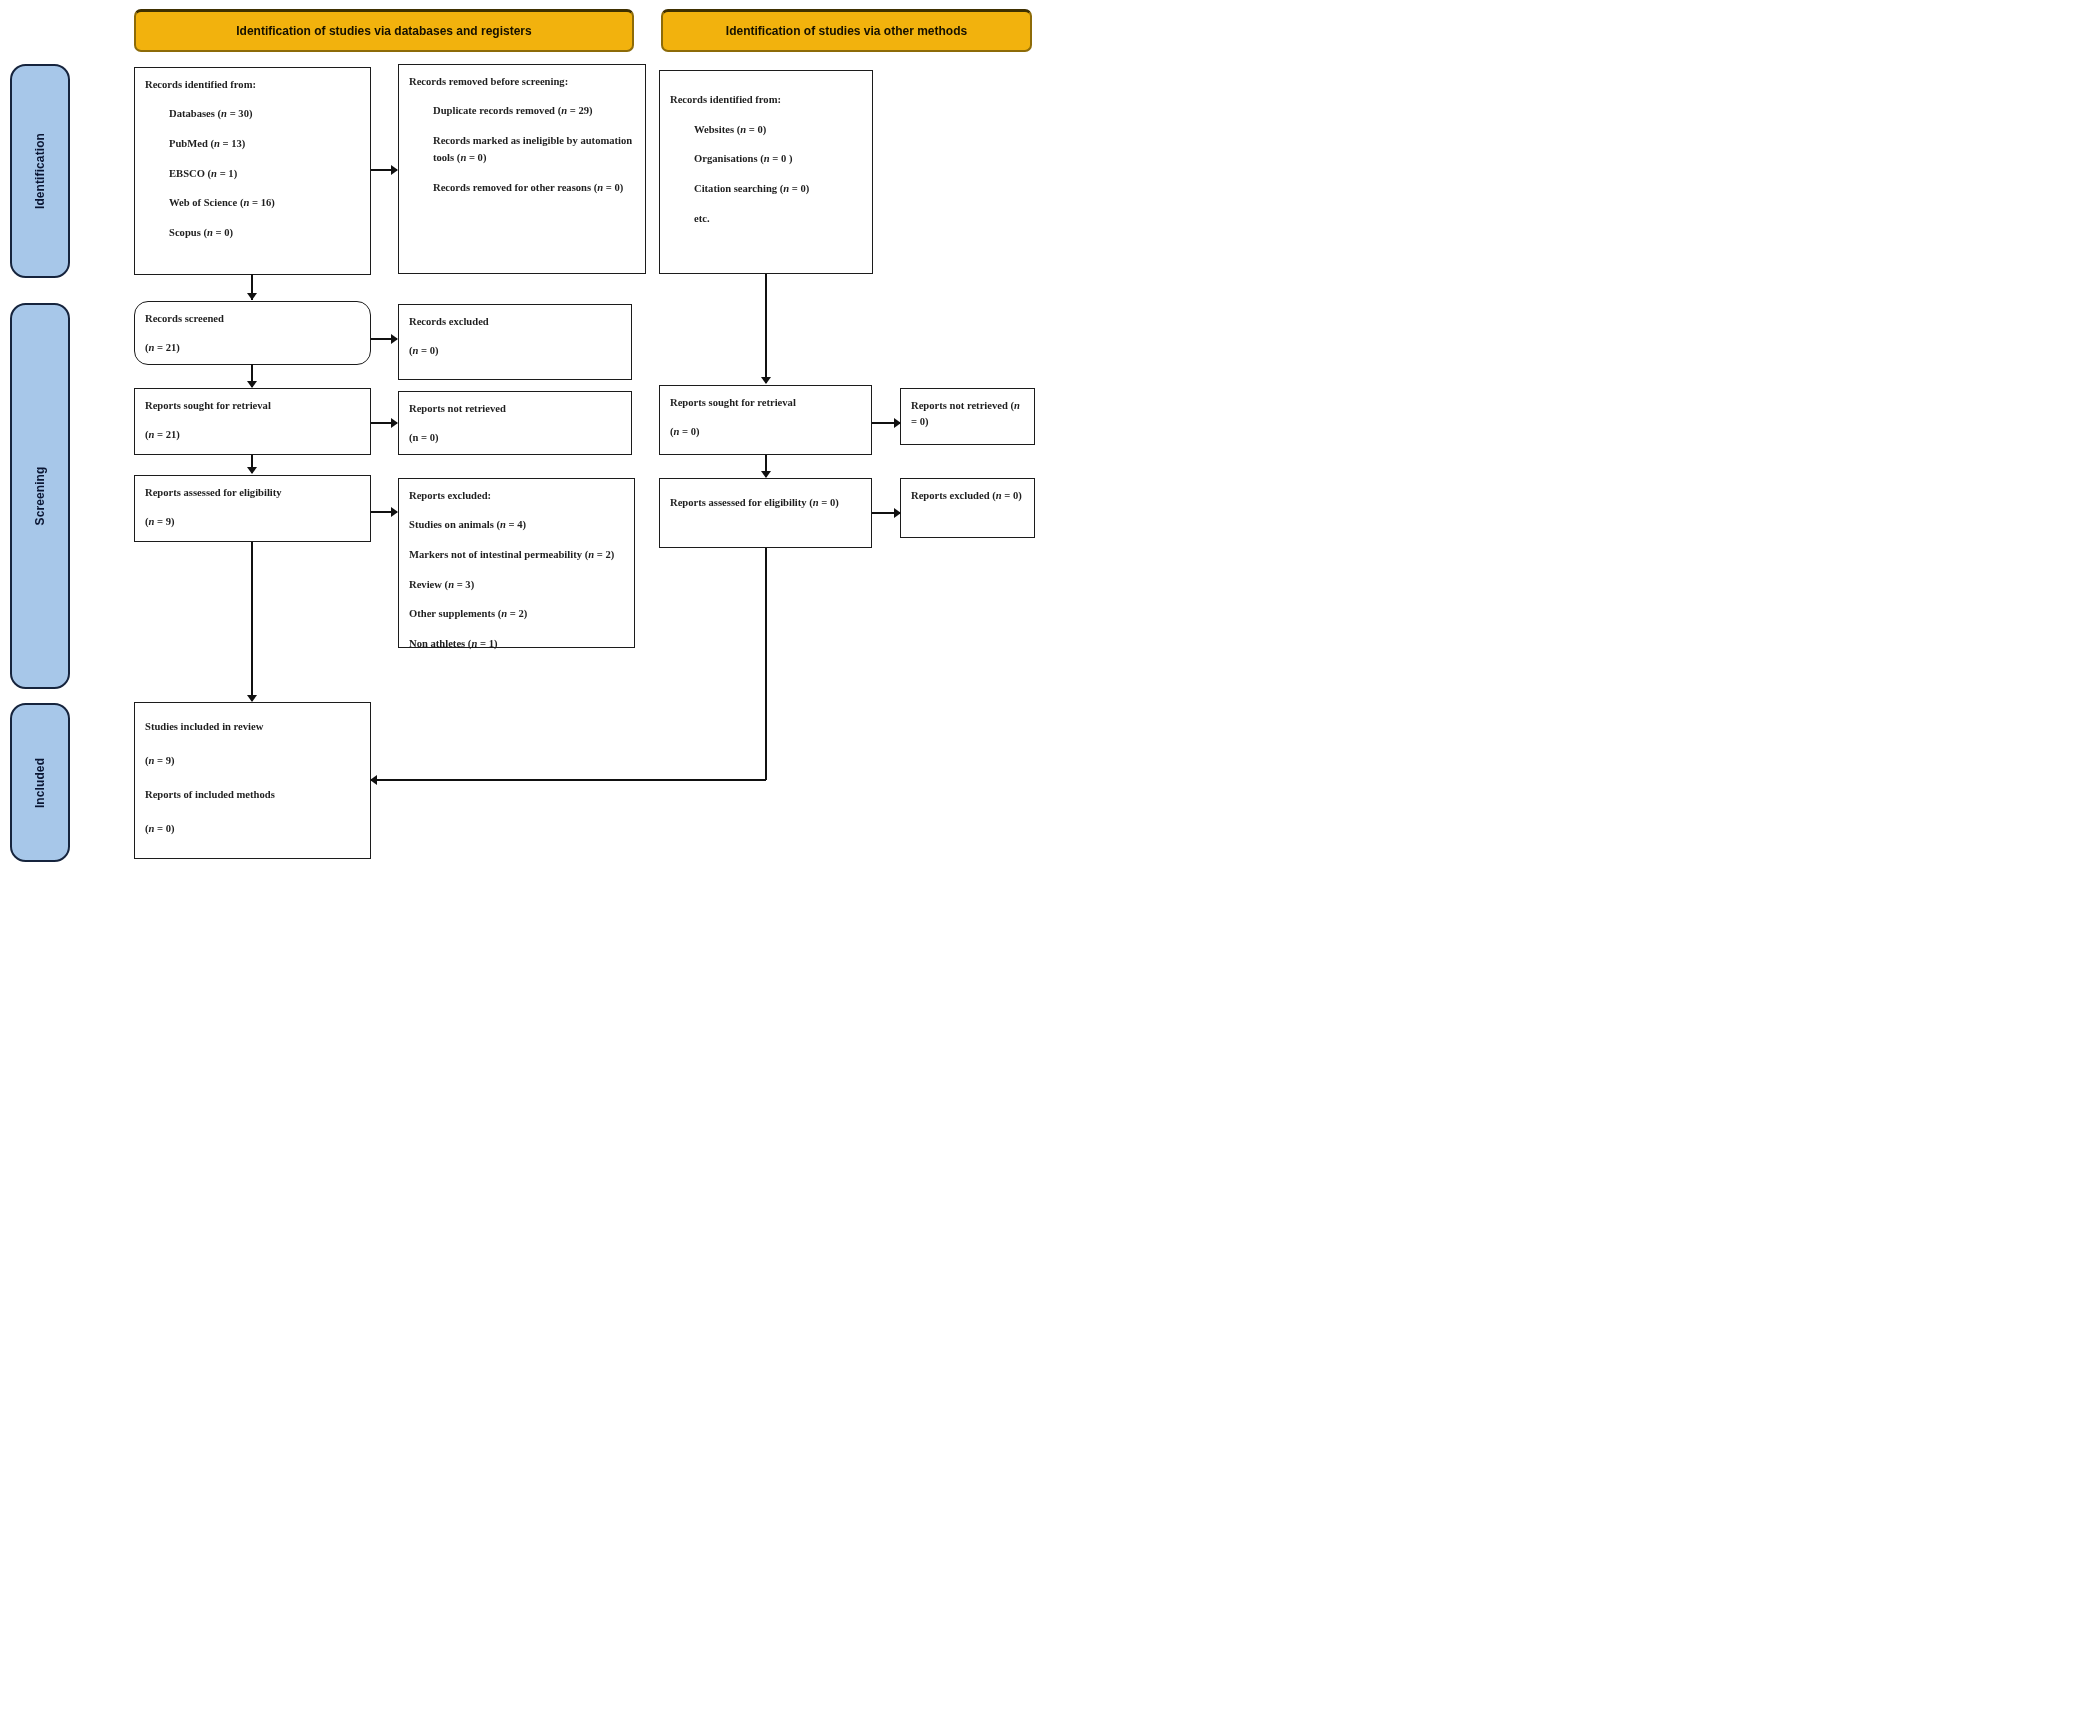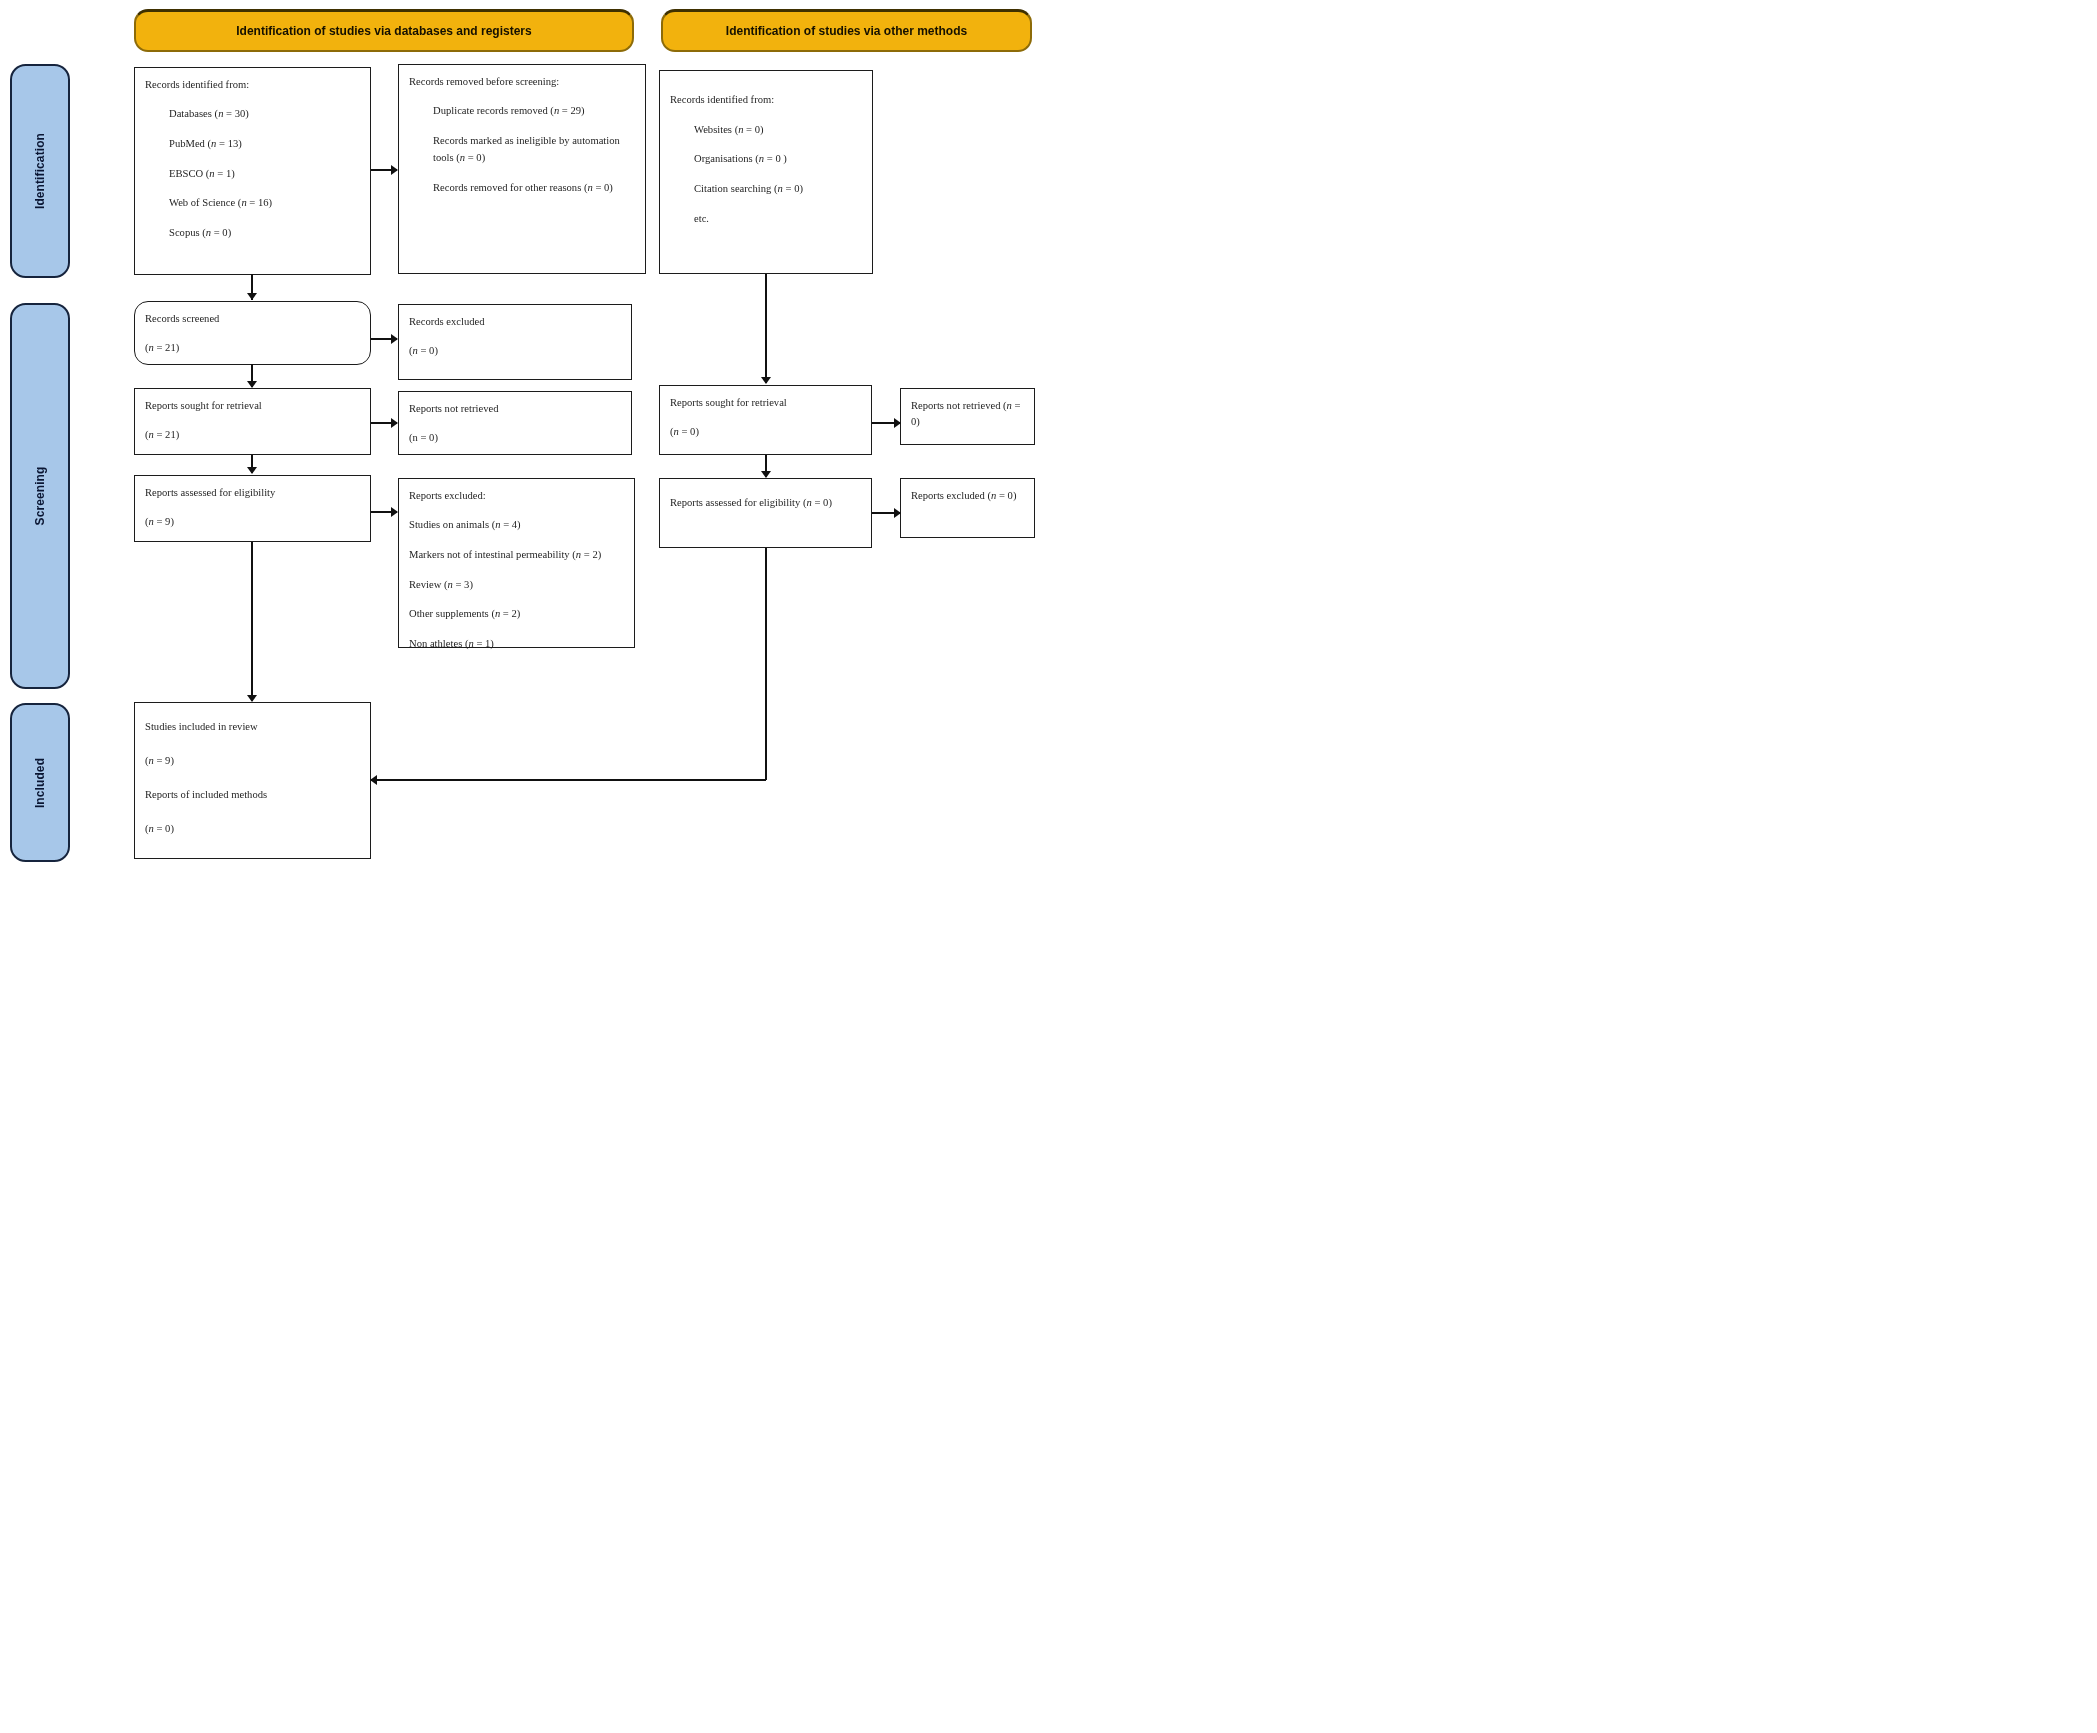--- a/index.html
+++ b/index.html
@@ -11,21 +11,21 @@
     font-family: "Liberation Serif", serif;
   }
 
   
   .hdr {
     position: absolute;
     box-sizing: border-box;
     background: #F2B20D;
     border: 2.1px solid #8d6b08;
     border-top: 3.5px solid #3f3000;
-    border-radius: 14px;
+    border-radius: 7px;
     display: flex;
     align-items: center;
     justify-content: center;
     font-family: "Liberation Sans", sans-serif;
     font-weight: bold;
     font-size: 12px;
     color: #151000;
     text-align: center;
   }
 
@@ -54,20 +54,21 @@
   
   .box {
     position: absolute;
     box-sizing: border-box;
     background: #ffffff;
     border: 1.8px solid #1c1c1c;
     padding: 8.5px 10px;
     font-size: 10.6px;
     line-height: 1.6;
     color: #1f1f1f;
+    font-weight: bold;
   }
   .line { display: block; margin-bottom: 12.8px; }
   .line:last-child { margin-bottom: 0; }
   .indent { padding-left: 24px; }
   .roomy .line { margin-bottom: 17px; }
   .pad-top { padding-top: 21px; }
   .pad-top-sm { padding-top: 16px; }
 
   
   .av { position: absolute; width: 2.1px; background: #111; }

